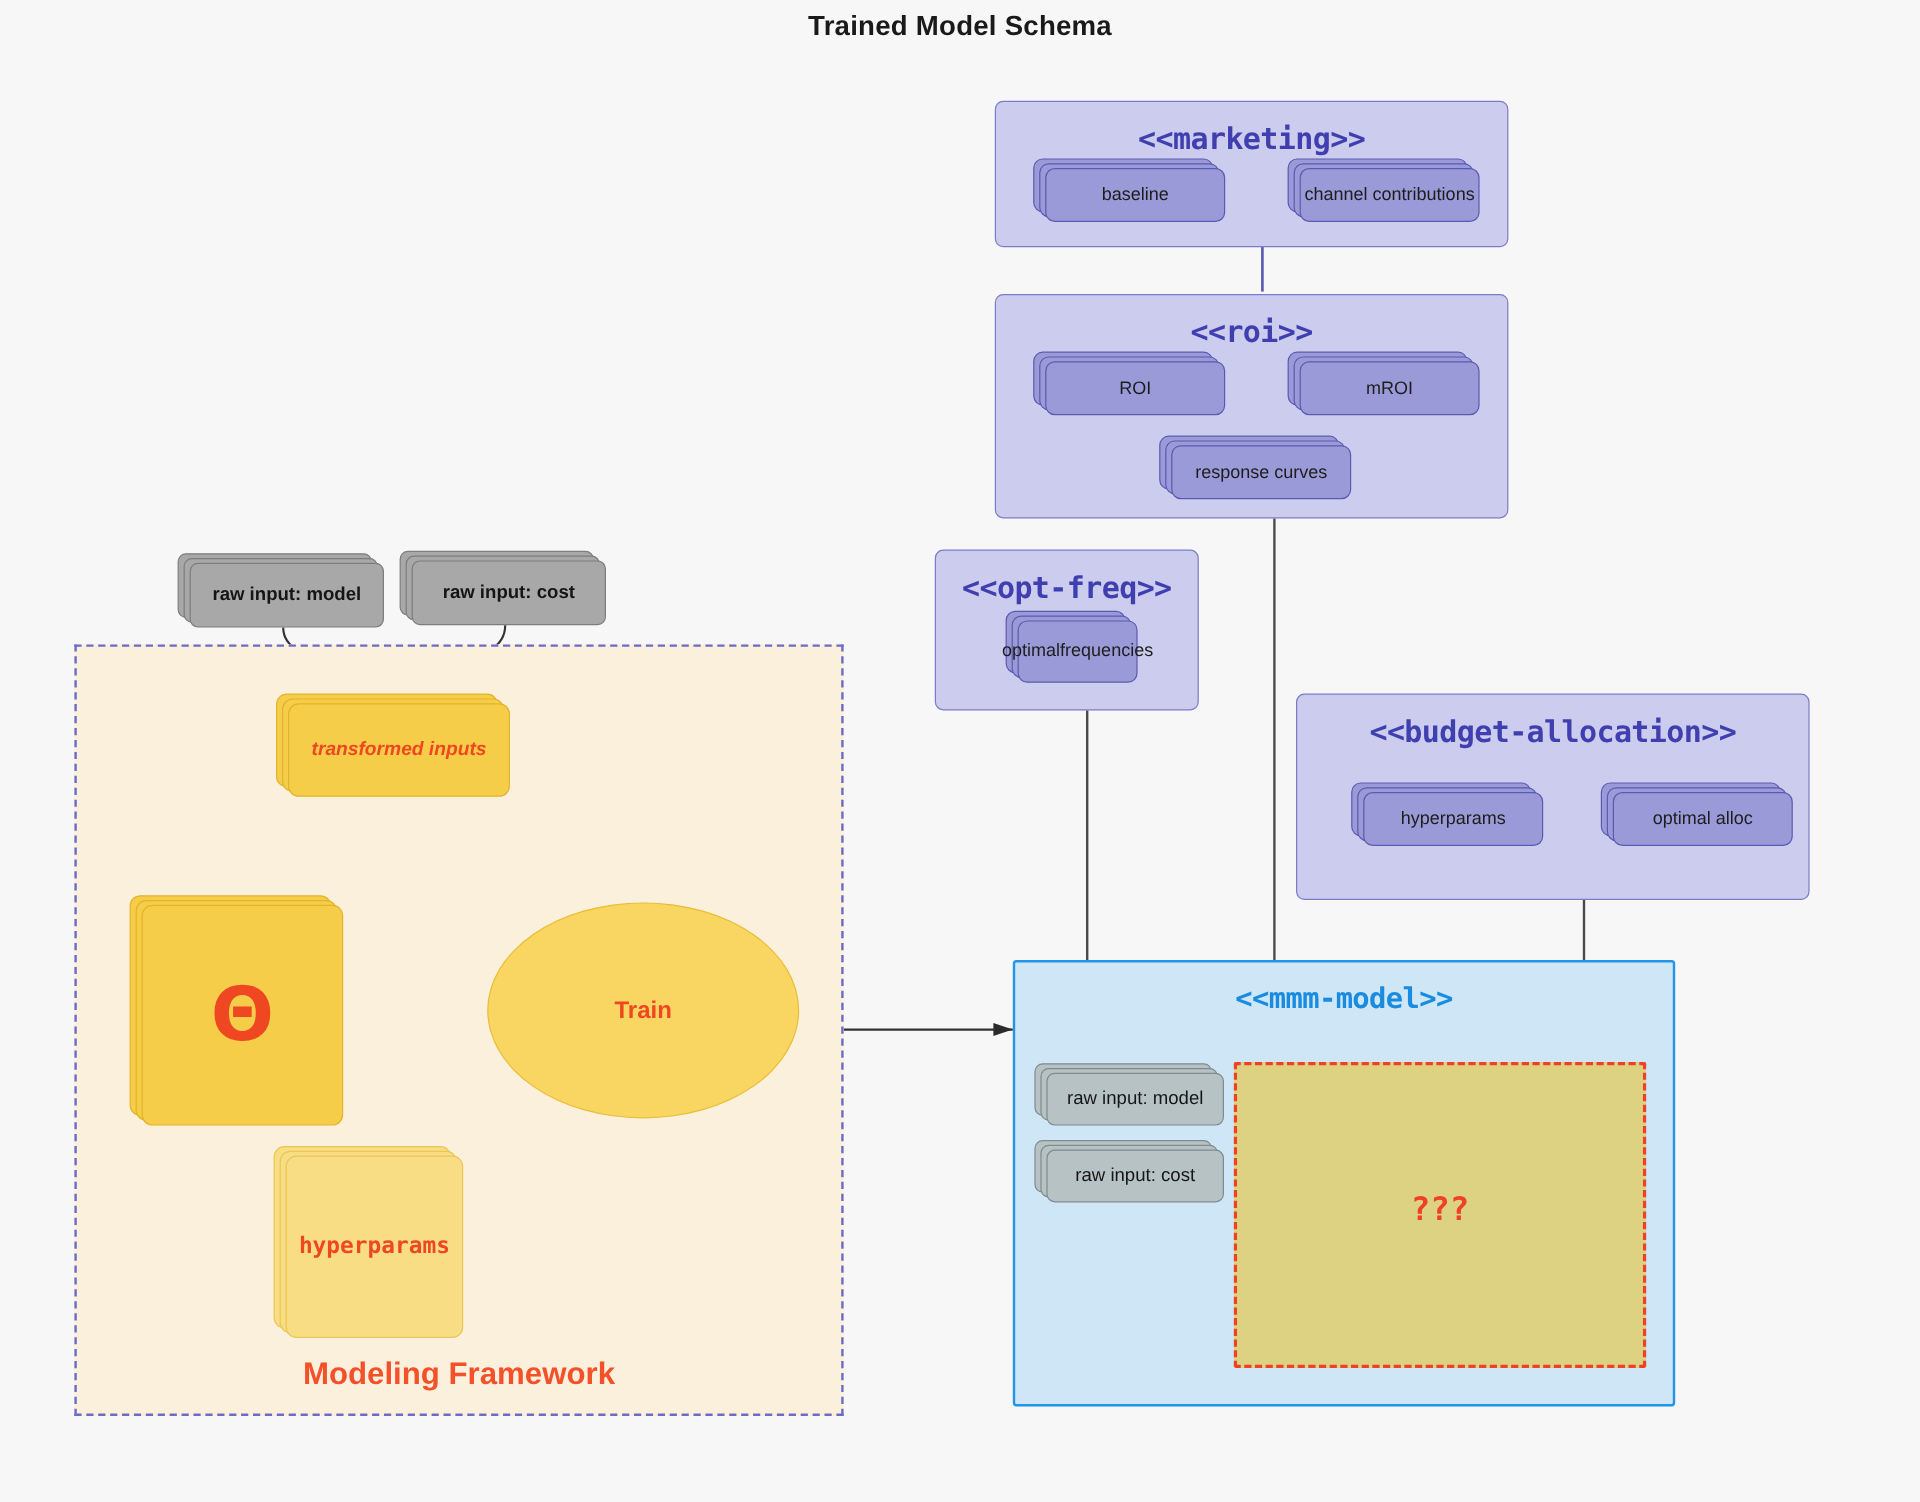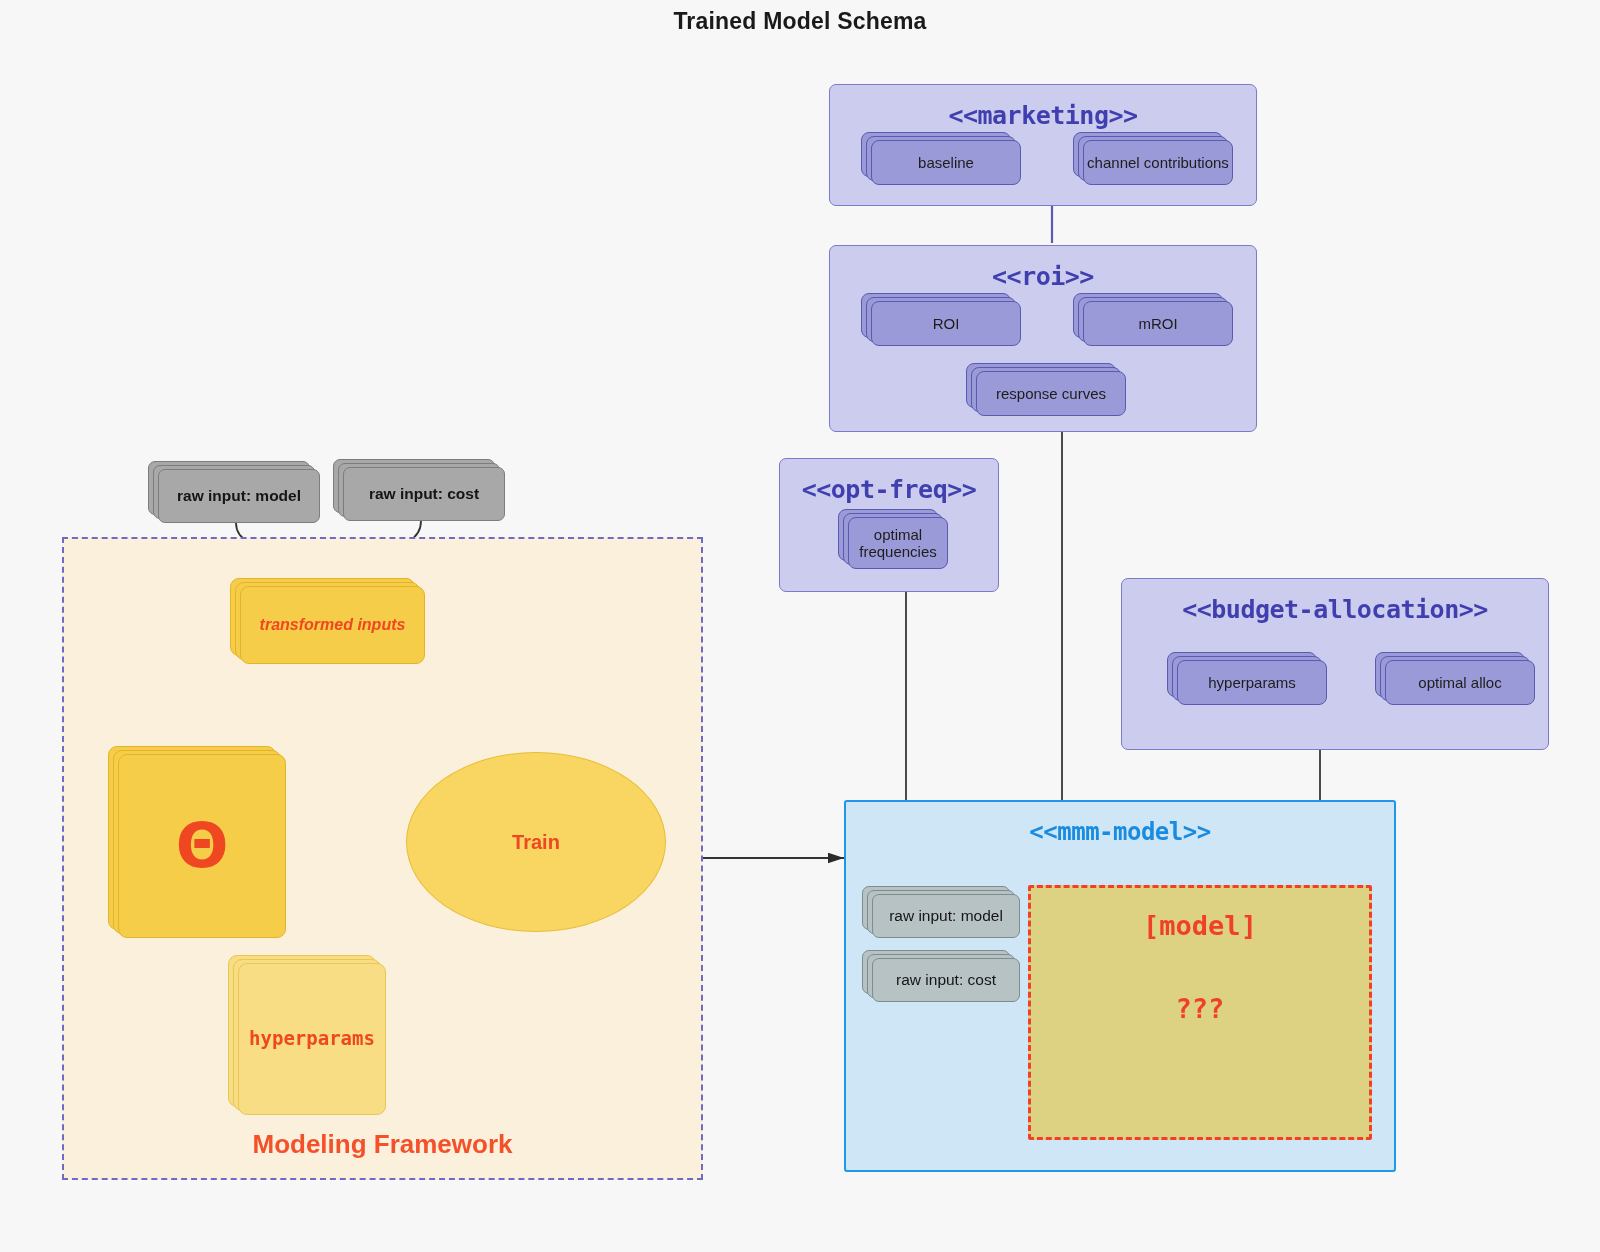--- a/index.html
+++ b/index.html
@@ -264,28 +264,28 @@
       <div class="sheet back1" style="width:150px;height:45px;"></div>
       <div class="sheet front" style="width:150px;height:45px;text-align:right;">response curves</div>
     </div>
   </div>
 
   <div class="node pkg" style="left:779px; top:458px; width:220px; height:134px;">
     <div class="pkg-title">&lt;&lt;opt-freq&gt;&gt;</div>
     <div class="card purple" style="left:58px; top:50px; width:112px; height:62px;">
       <div class="sheet back2" style="width:100px;height:52px;"></div>
       <div class="sheet back1" style="width:100px;height:52px;"></div>
-      <div class="sheet front" style="width:100px;height:52px;flex-direction:column;">
+      <div class="sheet front" style="width:100px;height:52px;flex-direction:row;">
         <span>optimal</span>
         <span>frequencies</span>
       </div>
     </div>
   </div>
 
-  <div class="node pkg" style="left:1080px; top:578px; width:428px; height:172px;margin-left:41px;">
+  <div class="node pkg" style="left:1080px; top:578px; width:428px; height:172px;">
     <div class="pkg-title">&lt;&lt;budget-allocation&gt;&gt;</div>
     <div class="card purple" style="left:45px; top:73px; width:160px; height:53px;">
       <div class="sheet back2" style="width:150px;height:45px;"></div>
       <div class="sheet back1" style="width:150px;height:45px;"></div>
       <div class="sheet front" style="width:150px;height:45px;">hyperparams</div>
     </div>
     <div class="card purple" style="left:253px; top:73px; width:160px; height:53px;">
       <div class="sheet back2" style="width:150px;height:45px;"></div>
       <div class="sheet back1" style="width:150px;height:45px;"></div>
       <div class="sheet front" style="width:150px;height:45px;">optimal alloc</div>
@@ -299,21 +299,20 @@
       <div class="sheet back1" style="width:148px;height:44px;"></div>
       <div class="sheet front" style="width:148px;height:44px;">raw input: model</div>
     </div>
     <div class="card steel" style="left:16px; top:148px; width:158px; height:52px;">
       <div class="sheet back2" style="width:148px;height:44px;"></div>
       <div class="sheet back1" style="width:148px;height:44px;"></div>
       <div class="sheet front" style="width:148px;height:44px;">raw input: cost</div>
     </div>
 
     <div class="model-region" style="left:182px; top:83px; width:344px; height:255px;">
-      <div class="model-label">[model]</div>
       <div class="model-unknown">???</div>
     </div>
   </div>
 
   <div class="card gray" style="left:148px; top:461px; width:172px; height:62px;">
     <div class="sheet back2" style="width:162px;height:54px;"></div>
     <div class="sheet back1" style="width:162px;height:54px;"></div>
     <div class="sheet front" style="width:162px;height:54px;">raw input: model</div>
   </div>
   <div class="card gray" style="left:333px; top:459px; width:172px; height:62px;">

